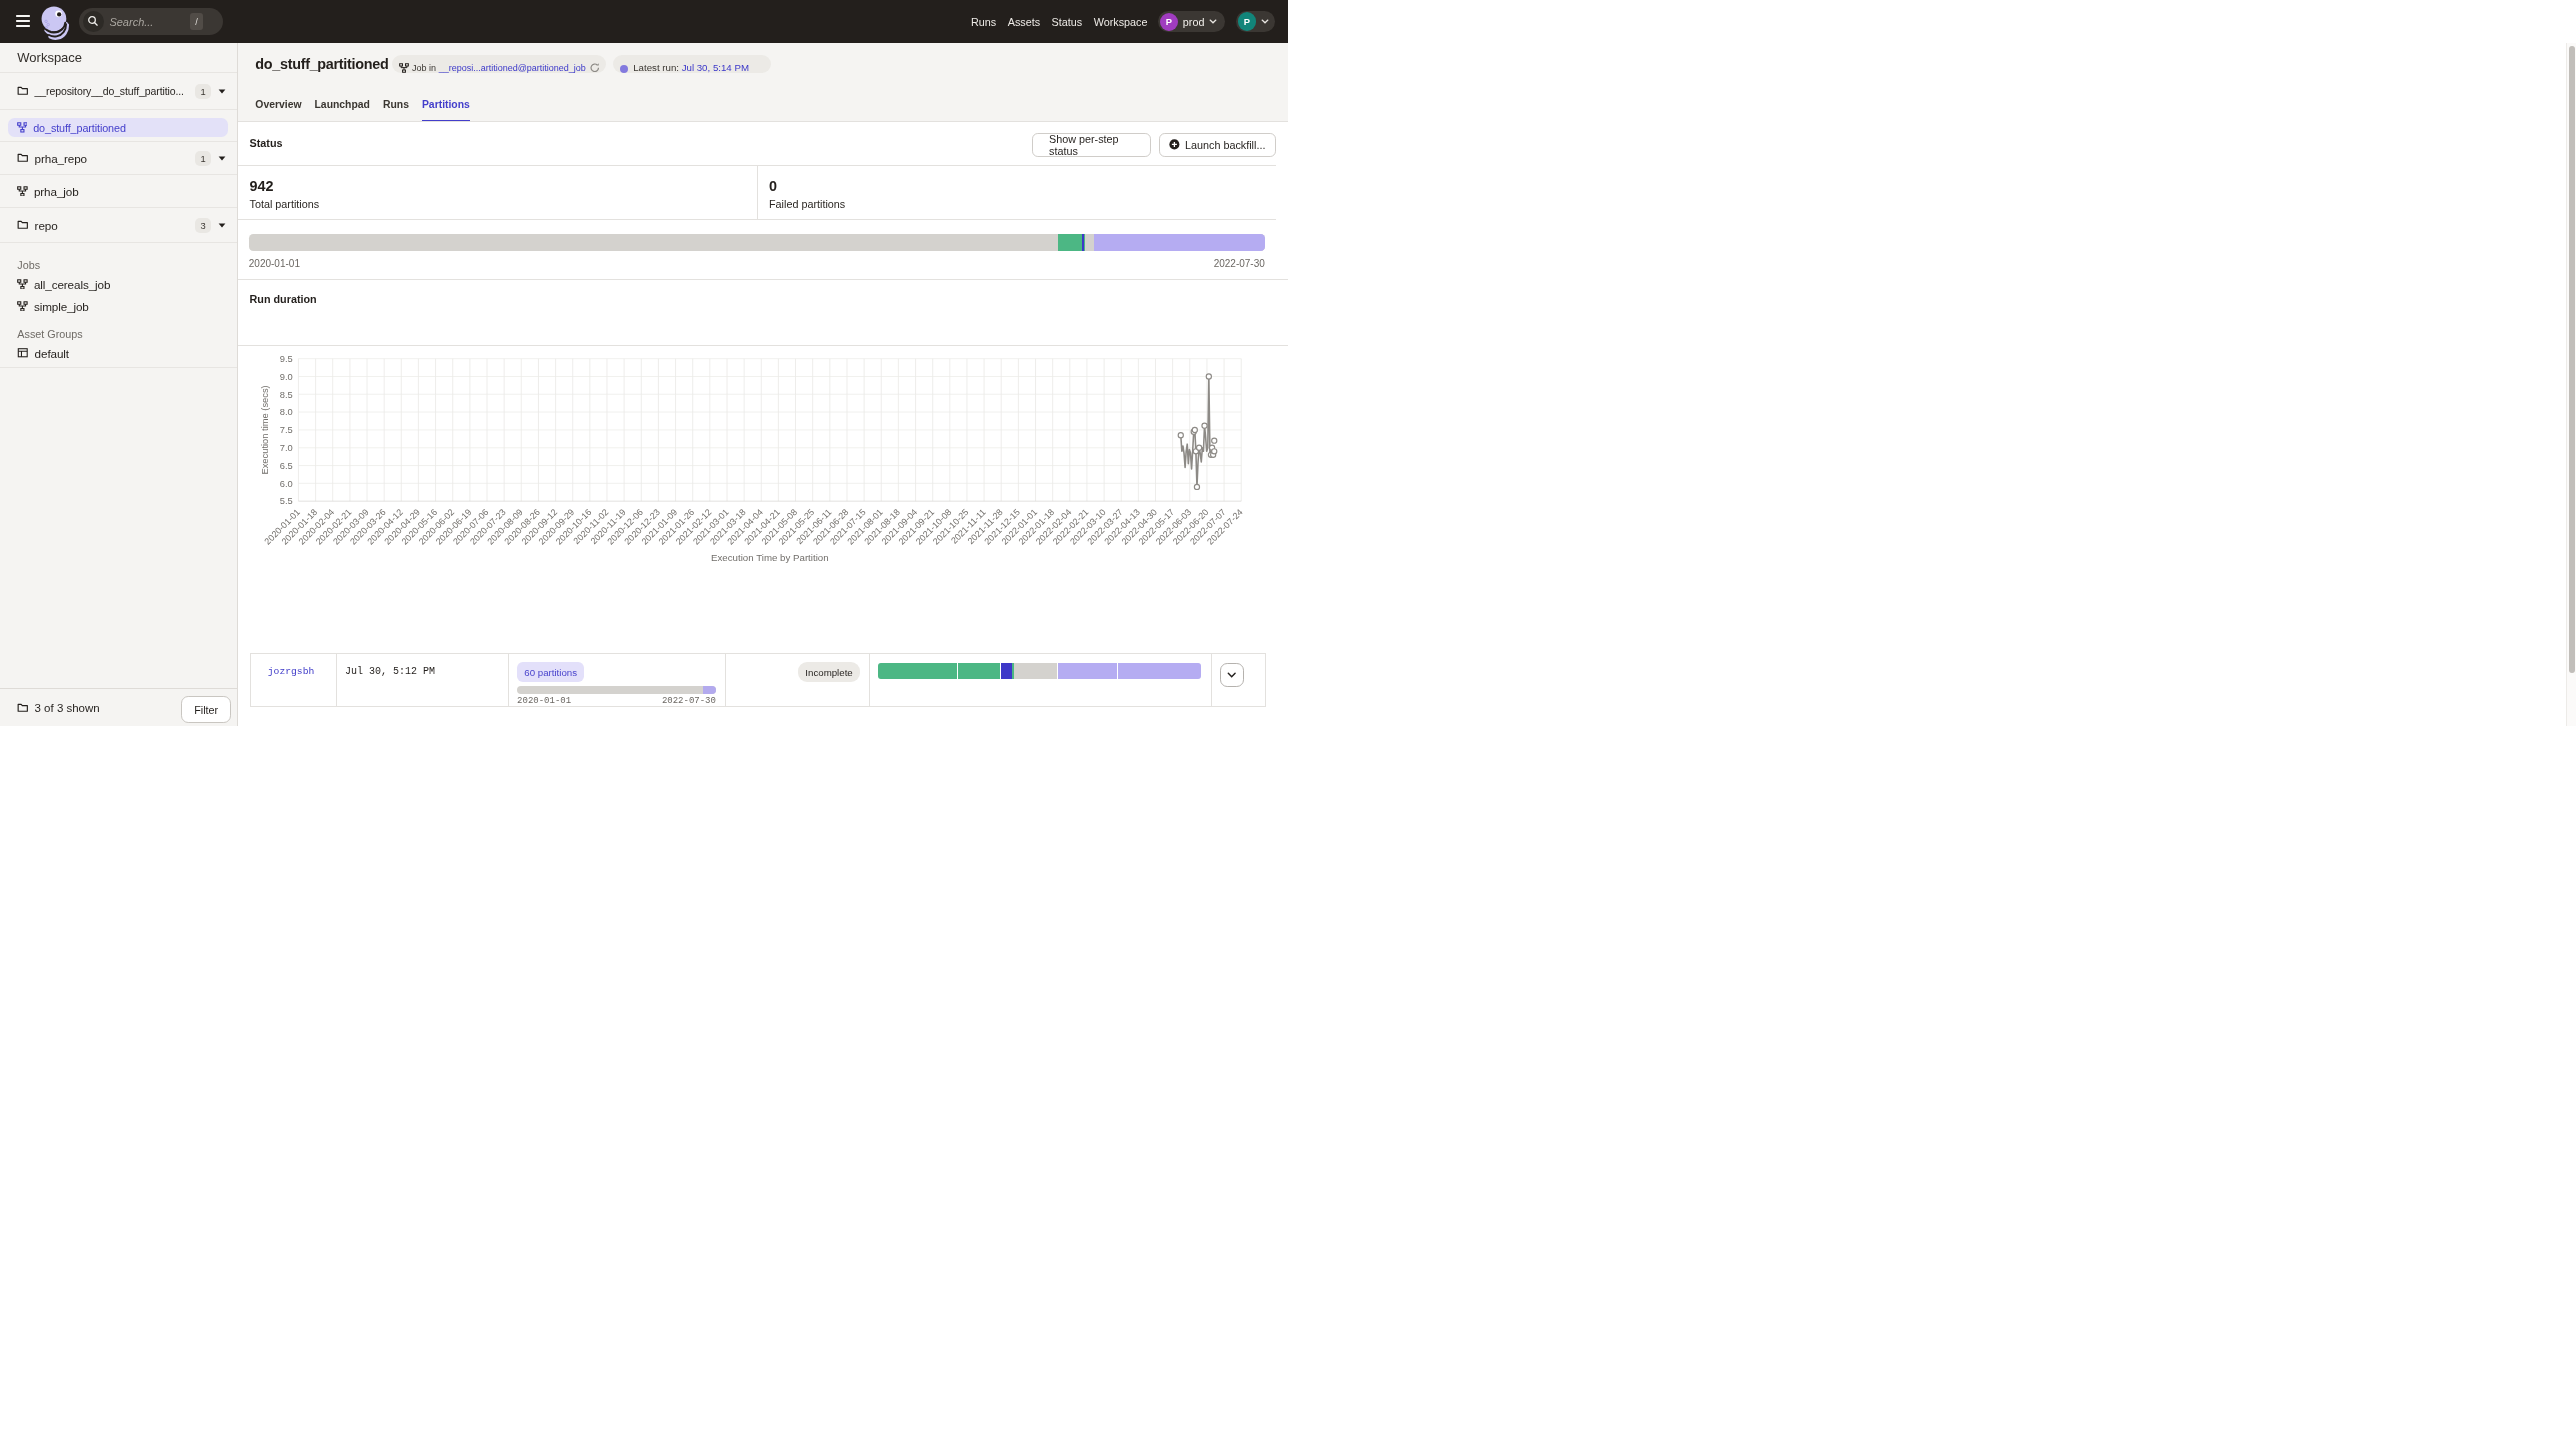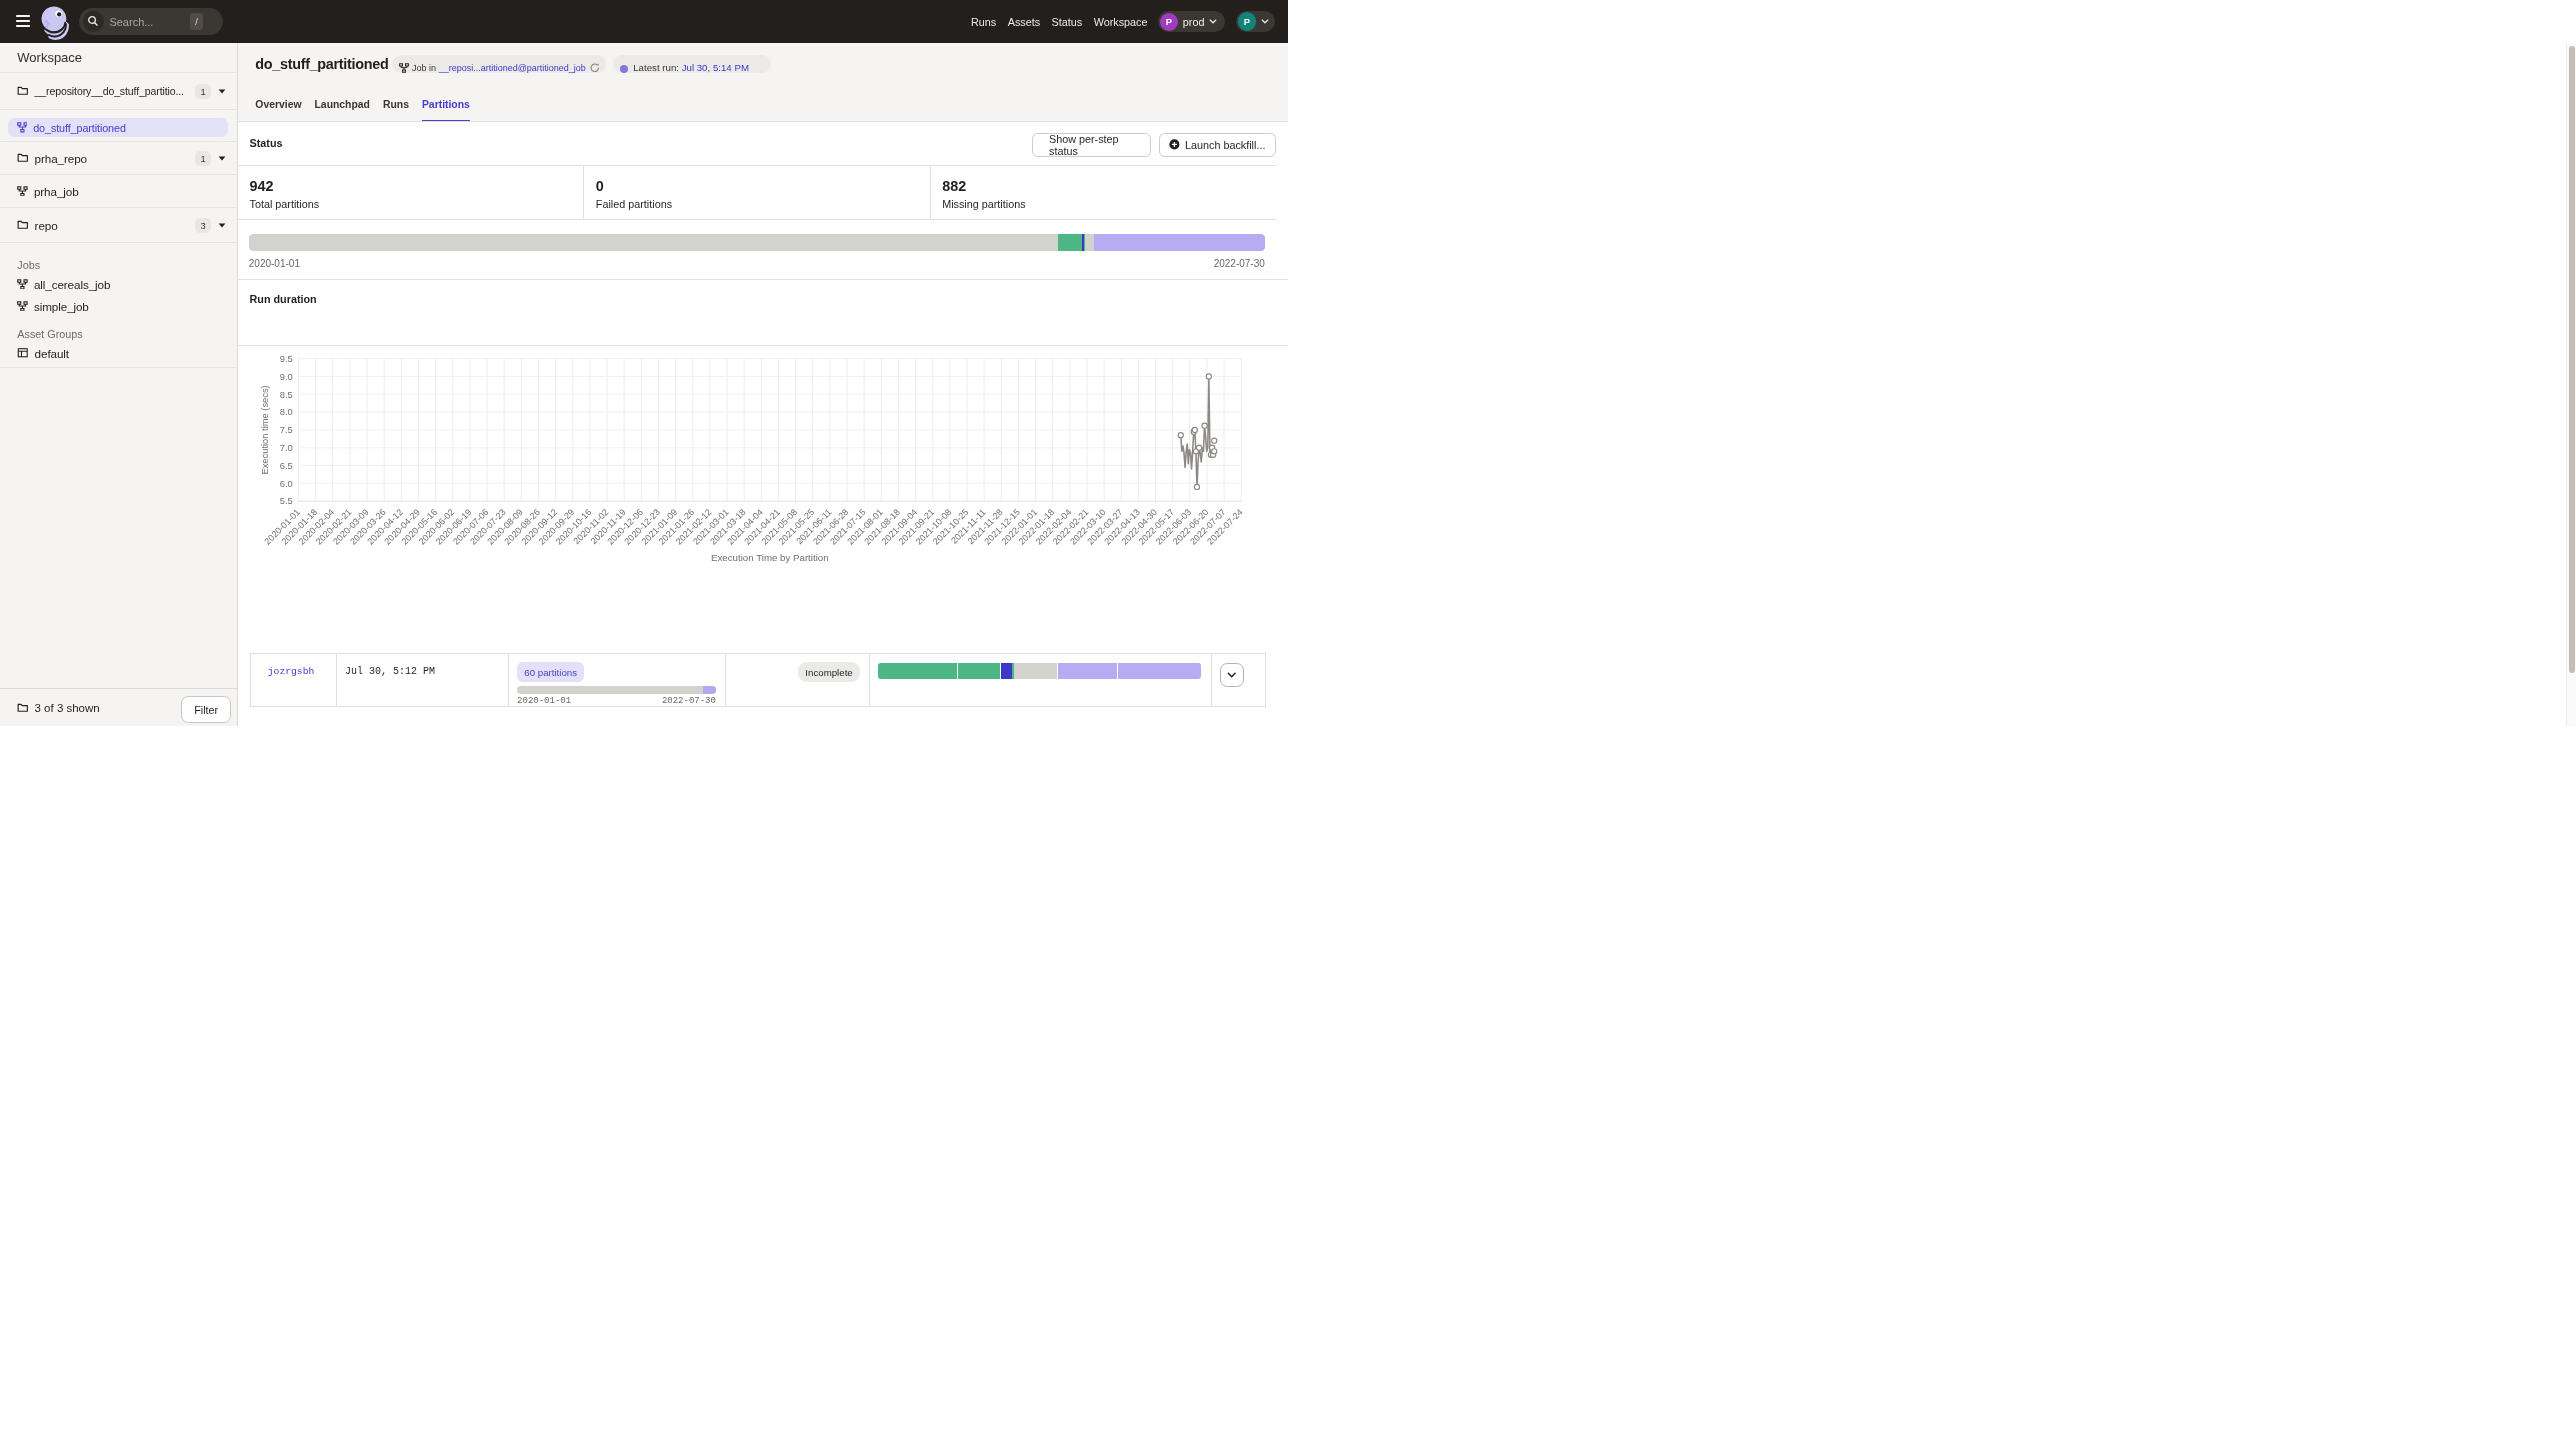--- a/index.html
+++ b/index.html
@@ -4,21 +4,21 @@
 html,body { width:1288px; height:726px; overflow:hidden; font-family:"Liberation Sans",sans-serif; background:#fff; color:#231f1c; }
 .abs { position:absolute; }
 .dots { background-color:#f5f4f2; background-image:radial-gradient(circle, #e6e3de 0.4px, rgba(0,0,0,0) 0.5px); background-size:1.9px 1.9px; }
 
 
 #topbar { position:absolute; left:0; top:0; width:1288px; height:43px; background:#231f1c; }
 #burger { position:absolute; left:16px; top:15px; width:13.7px; height:12.2px; display:flex; flex-direction:column; justify-content:space-between; }
 #burger i { display:block; height:2.2px; background:#f6f5f3; border-radius:0.7px; }
 #search { position:absolute; left:79px; top:8px; width:144px; height:27px; border-radius:13.7px; background:#3b3733; display:flex; align-items:center; }
 #scirc { width:21px; height:21px; margin-left:3.6px; border-radius:50%; background:#2d2a26; display:flex; align-items:center; justify-content:center; }
-#search .ph { color:#aba7a1; font-size:11px; margin-left:5.8px; flex:1; }
+#search .ph { color:#aba7a1; font-size:11px; margin-left:5.8px; flex:1;font-style:italic; }
 #skey { width:13px; height:16.5px; margin-right:20px; border-radius:2.9px; background:#514c47; color:#dedbd7; font-size:9.4px; display:flex; align-items:center; justify-content:center; }
 #nav { position:absolute; right:13px; top:0; height:43px; display:flex; align-items:center; gap:11.5px; }
 #nav .lnk { color:#edeae6; font-size:10.8px; }
 .pill { height:21.6px; border-radius:10.8px; background:#3b3733; display:flex; align-items:center; }
 .av { width:18px; height:18px; border-radius:50%; color:#fff; font-size:9.4px; font-weight:bold; display:flex; align-items:center; justify-content:center; }
 
 #sidebar { position:absolute; left:0; top:43px; width:238px; height:683px; background:#f5f4f2; border-right:0.7px solid #dedbd7; }
 .sb-b { border-bottom:0.7px solid #e7e5e2; }
 #sbhead { height:30px; display:flex; align-items:center; padding-left:17.3px; font-size:13px; color:#332f2b; }
 .srow { display:flex; align-items:center; padding-left:17.3px; position:relative; }
@@ -289,24 +289,20 @@
   </div>
 
   <div id="stats">
     <div class="cell">
         <div class="num">942</div>
         <div class="lab">Total partitions</div>
       </div>
     <div class="cell">
         <div class="num">0</div>
         <div class="lab">Failed partitions</div>
-      </div>
-    <div class="cell">
-        <div class="num">882</div>
-        <div class="lab">Missing partitions</div>
       </div>
   </div>
 
   <div id="pbar">
     <i style="left:809px; width:24px; background:#4cb784"></i>
     <i style="left:833px; width:2.5px; background:#3e38c8"></i>
     <i style="left:835px; width:1.1px; background:#4cb784"></i>
     <i style="left:845px; width:171px; background:#b5acf2"></i>
   </div>
   <div id="pbarlabels">

